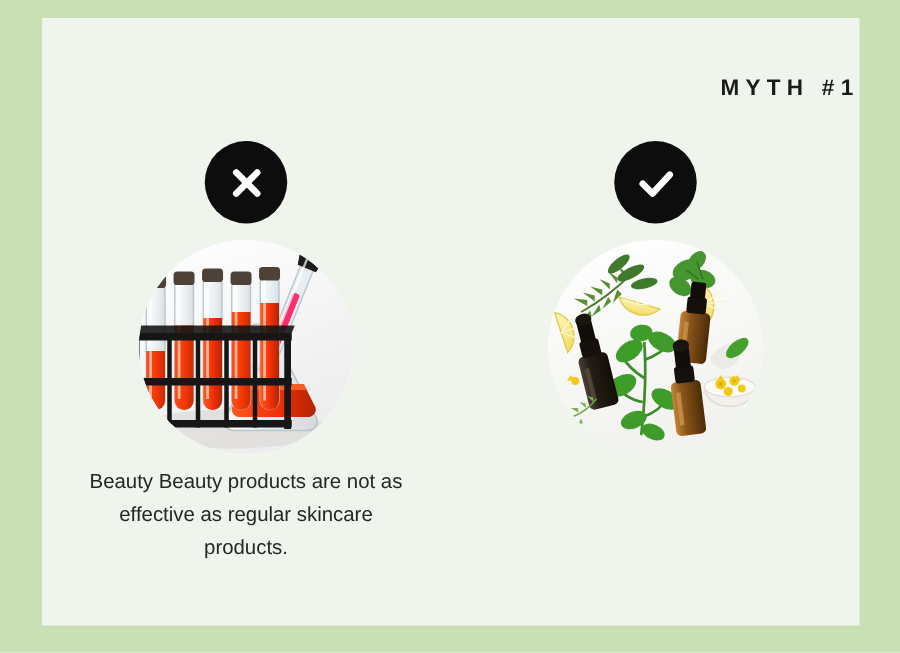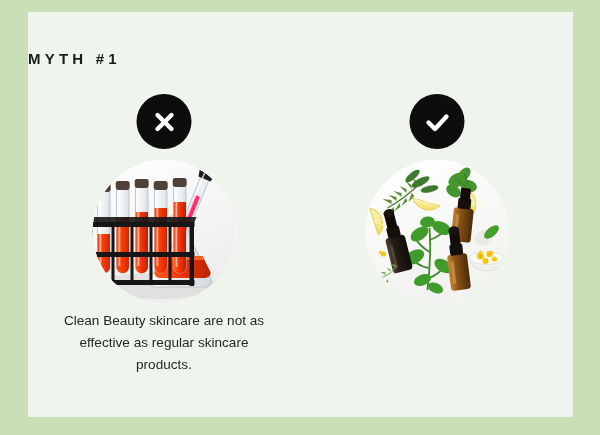--- a/index.html
+++ b/index.html
@@ -27,21 +27,21 @@
     width: 545px;
     height: 405px;
     background: #eff5ed;
     box-sizing: border-box;
   }
   .title {
     position: absolute;
     left: 0;
     top: 38px;
     width: 545px;
-    text-align: left;
+    text-align: right;
     font-size: 15px;
     font-weight: 700;
     letter-spacing: 4.2px;
     color: #1b1b1b;
     font-family: "Liberation Sans", sans-serif;
   }
 
   
   .col {
     position: absolute;
@@ -216,21 +216,21 @@
               <rect x="38" y="62" width="3" height="63"></rect>
               <rect x="57" y="62" width="3" height="63"></rect>
               <rect x="76" y="62" width="3" height="63"></rect>
 
               <polygon points="-6,62 102,62 104,57 -4,57" opacity="0.9"></polygon>
             </g>
           </g>
         </svg>
       </div>
 
-      <div class="caption">Clean Beauty skincare are not as effective as regular skincare products.</div>
+      <div class="caption">Beauty Beauty products are not as effective as regular skincare products.</div>
     </div>
 
     <div class="col col-right">
 
       <div class="badge">
         <svg width="30" height="30" viewBox="0 0 30 30" aria-hidden="true">
           <polyline points="6,15.5 12.5,22 24,9.5" fill="none" stroke="#ffffff" stroke-width="4.4" stroke-linecap="round" stroke-linejoin="round"></polyline>
         </svg>
       </div>
 

